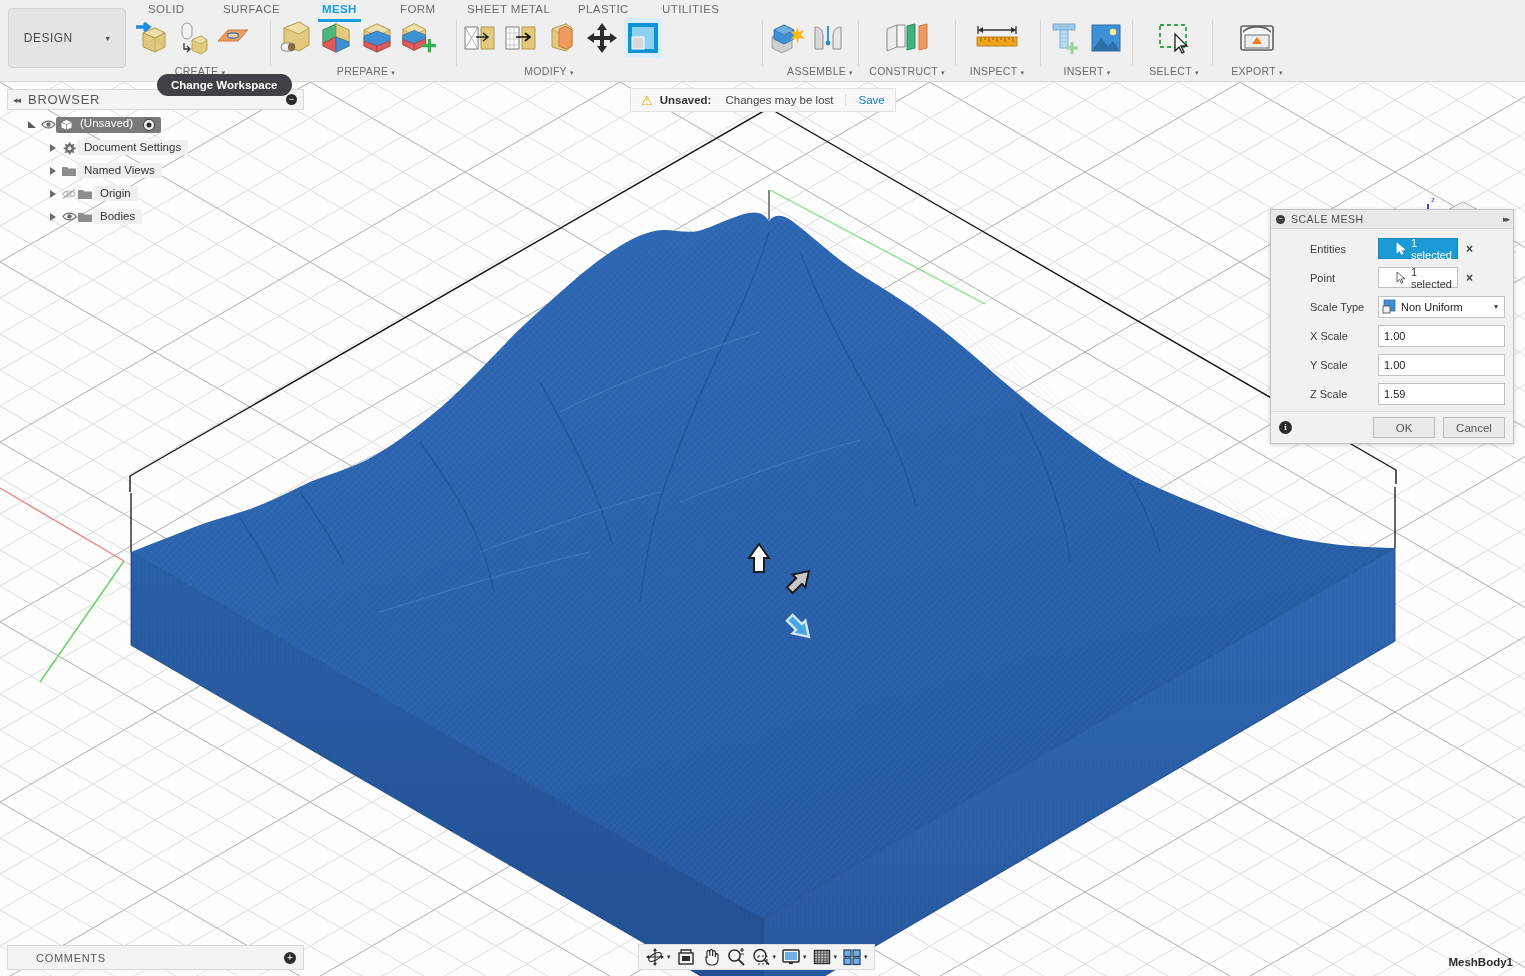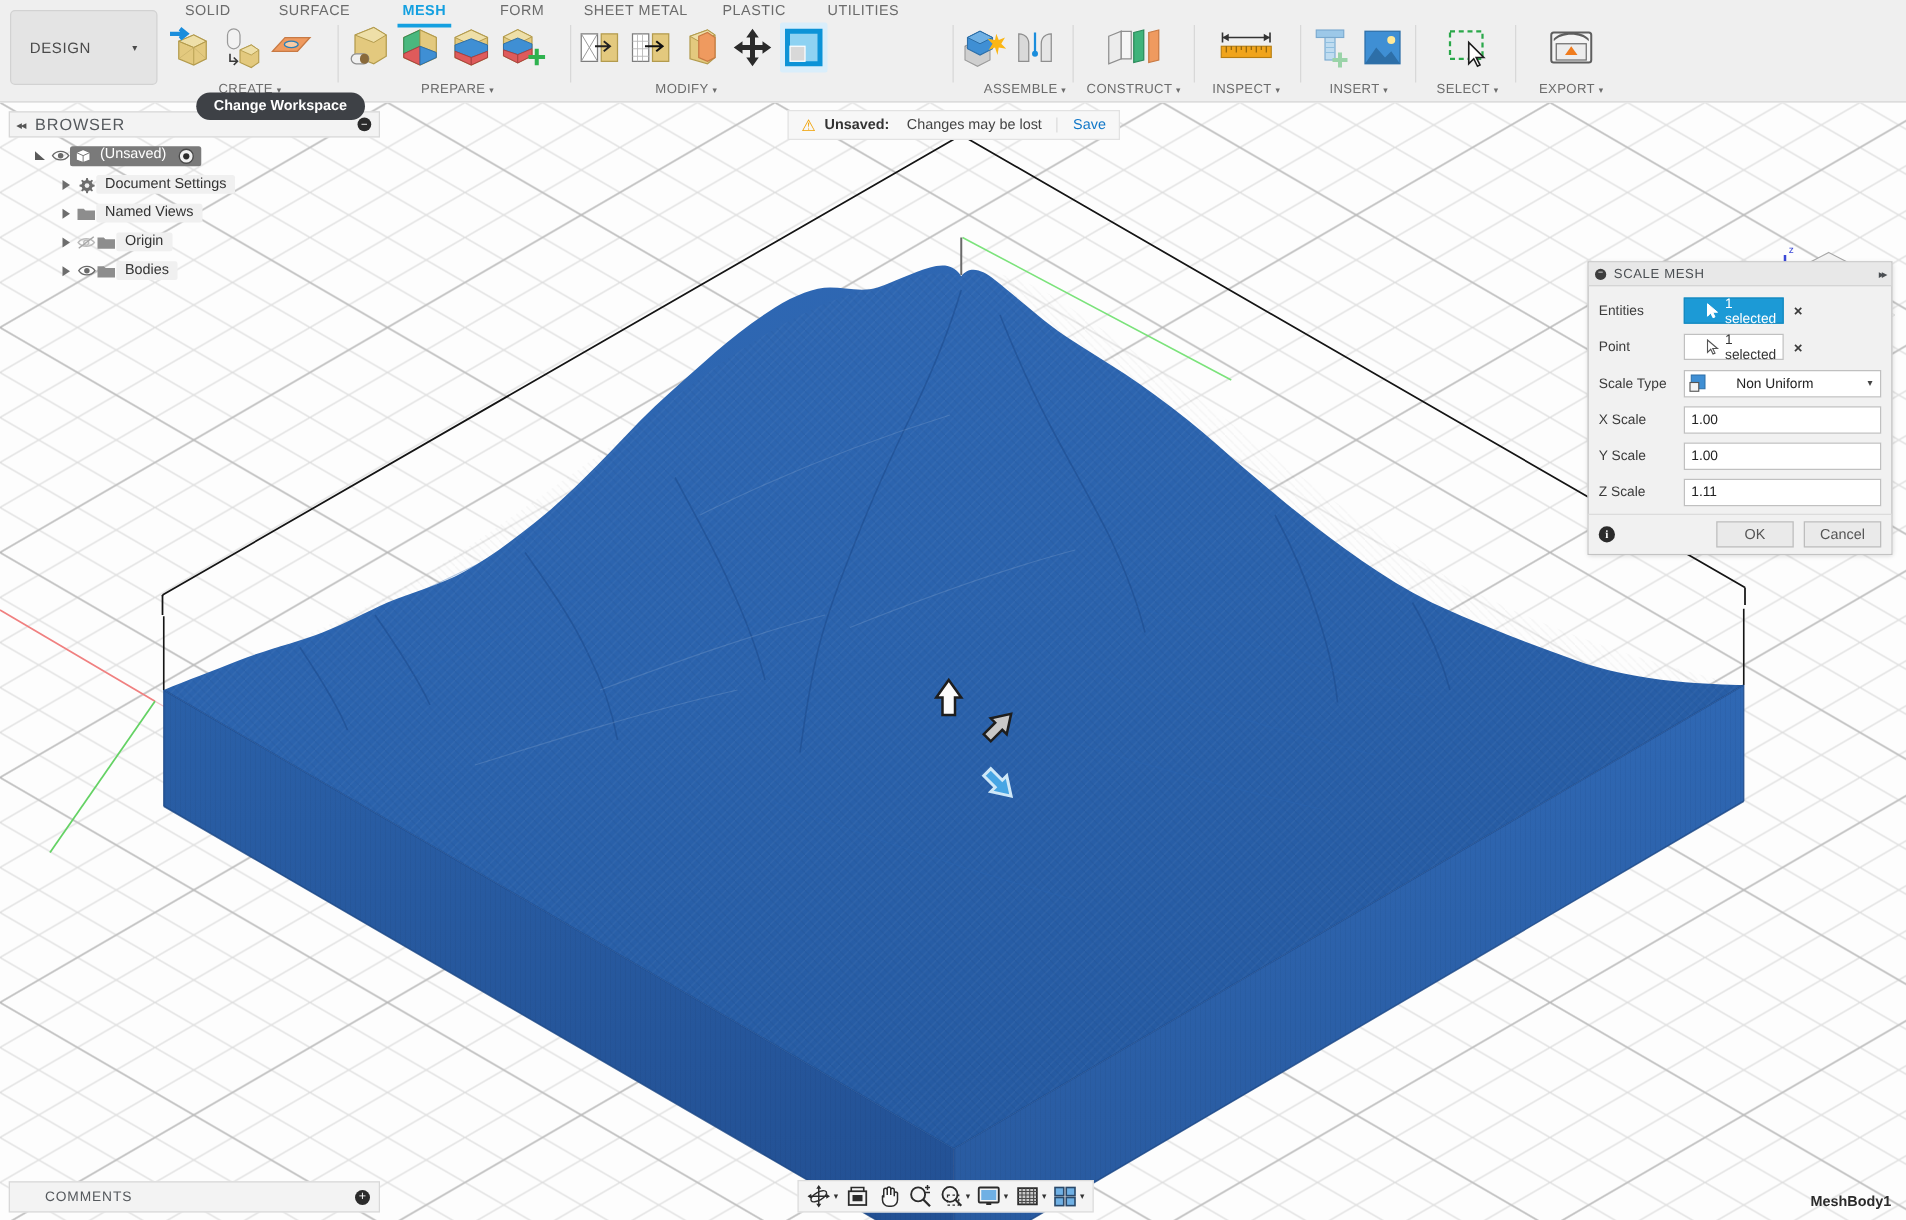--- a/index.html
+++ b/index.html
@@ -112,35 +112,35 @@
   #dlg-head{
     height:19px; background:#e8e8e8; border-bottom:1px solid #d4d4d4;
     display:flex; align-items:center; padding:0 5px; position:relative;
   }
   #dlg-head .dot{
     width:9px;height:9px;border-radius:50%;background:#3d3d3d;
     color:#fff;font-size:7px;text-align:center;line-height:8px; margin-right:6px; cursor:pointer;
   }
   #dlg-head .dtitle{ font-size:10.5px; color:#4a4e52; letter-spacing:.5px; }
   #dlg-head .fwd{ position:absolute; right:5px; font-size:9px; color:#4a4e52; letter-spacing:-2px; cursor:pointer; }
-  #dlg-body{ padding:5px 0 3px 0; }
+  #dlg-body{ padding:5px 0 3px 0;margin-left:31px; }
   .drow{ display:flex; align-items:center; height:29px; padding:0 8px; }
   .dlabel{ width:68px; font-size:11px; color:#3b3b3b; }
   .selbtn{
     height:21px; width:80px; display:flex; align-items:center;
     border:1px solid #c0c0c0; background:#fff; font-size:11px; color:#333;
     padding-left:17px; cursor:pointer;
   }
   .selbtn.blue{ background:#1c9ad6; border-color:#1689bf; color:#fff; }
   .selbtn .cur{ margin-right:4px; display:flex; }
   .xclear{ margin-left:8px; font-size:12px; color:#3b3b3b; cursor:pointer; font-weight:bold; }
   .dropdown{
     flex:1; height:22px; background:#fff; border:1px solid #c0c0c0;
     display:flex; align-items:center; font-size:11px; color:#222;
-    padding-left:3px; position:relative; cursor:pointer;gap:19px;
+    padding-left:3px; position:relative; cursor:pointer;
   }
   .dropdown .car{ position:absolute; right:6px; font-size:8px; color:#444; }
   .numin{
     flex:1; height:22px; background:#fff; border:1px solid #c0c0c0;
     font-size:11px; color:#222; padding-left:5px; line-height:20px; cursor:text;
   }
   #dlg-foot{
     height:32px; border-top:1px solid #dcdcdc; background:#f1f1f1;
     display:flex; align-items:center; padding:0 8px;
   }
@@ -809,21 +809,21 @@
       <span class="numin">1.00</span>
     </div>
 
     <div class="drow">
       <span class="dlabel">Y Scale</span>
       <span class="numin">1.00</span>
     </div>
 
     <div class="drow">
       <span class="dlabel">Z Scale</span>
-      <span class="numin">1.11</span>
+      <span class="numin">1.59</span>
     </div>
   </div>
 
   <div id="dlg-foot">
     <span class="info">i</span>
     <span class="spacer"></span>
     <span class="dbtn">OK</span>
     <span class="dbtn">Cancel</span>
   </div>
 </div>

